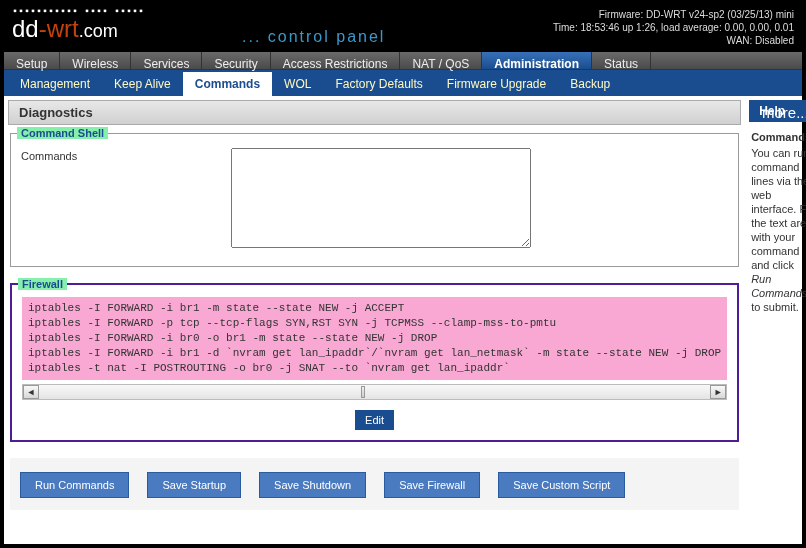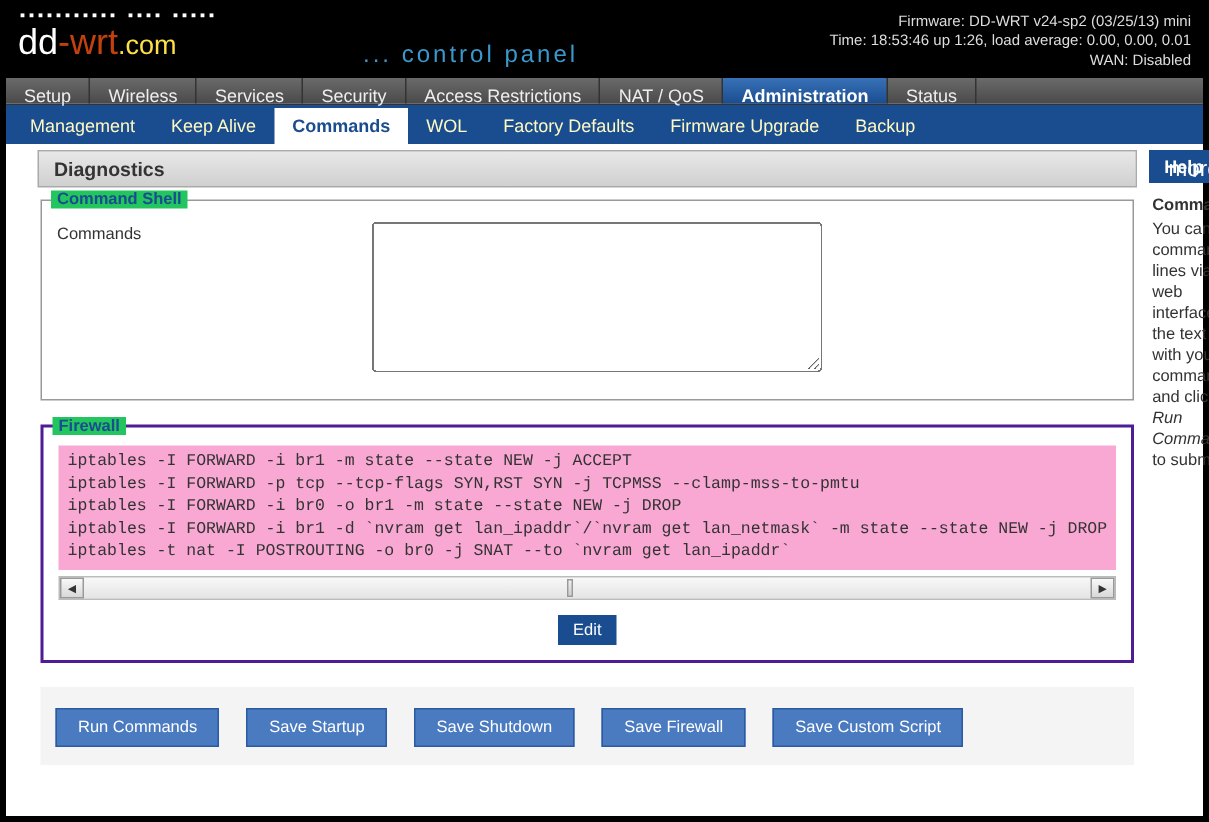--- a/index.html
+++ b/index.html
@@ -5,37 +5,37 @@
 * { box-sizing: border-box; margin: 0; padding: 0; }
 body { font-family: Arial, Helvetica, sans-serif; font-size: 11px; background: #000; }
 .outer { width: 806px; height: 548px; background: #000; padding: 4px; }
 .page { width: 798px; height: 540px; background: #fff; position: relative; }
 .header { background: #000; color: #fff; height: 48px; position: relative; }
 .logo-area { position: absolute; left: 8px; top: 2px; }
 .tick-row { font-family: 'Courier New', monospace; font-size: 10px; letter-spacing: 0; color: #fff; margin-bottom: -2px; }
 .logo-text { font-size: 24px; font-weight: 300; letter-spacing: 0px; }
 .logo-text .dd { color: #fff; }
 .logo-text .wrt { color: #c2410c; }
-.logo-text .com { color: #fde047; font-size: 18px; }
+.logo-text .com { color: #ffffff; font-size: 18px; }
 .cp-text { color: #3a99cc; font-size: 16px; letter-spacing: 2px; position: absolute; left: 238px; top: 24px; }
 .header-info { position: absolute; right: 8px; top: 4px; text-align: right; font-size: 10px; line-height: 13px; color: #ddd; }
 .tabs { background: linear-gradient(#6a6a6a, #4a4a4a); height: 18px; display: flex; border-bottom: 1px solid #333; }
 .tab { padding: 5px 12px; color: #eee; font-size: 12px; border-right: 1px solid #333; cursor: pointer; }
 .tab.active { background: linear-gradient(#3871b8, #1a4d8f); color: #fff; font-weight: bold; }
 .subtabs { background: #1a4d8f; height: 26px; display: flex; padding-left: 4px; }
 .subtab { padding: 5px 12px; color: #fef9c3; font-size: 12px; cursor: pointer; margin-top: 2px; }
 .subtab.active { background: #fff; color: #1a4d8f; font-weight: bold; }
-.content { display: flex; padding: 4px; gap: 8px; margin-left: 17px; }
+.content { display: flex; padding: 4px; gap: 8px; }
 .main { flex: 1; }
 .side { width: 172px; }
 .panel-title { background: linear-gradient(#e8e8e8, #d0d0d0); border: 1px solid #aaa; padding: 4px 10px; font-weight: bold; font-size: 13px; color: #333; }
 .help-title { background: #1a4d8f; color: #fff; padding: 4px 10px; font-weight: bold; font-size: 12px; position: relative; }
 .help-more { position: absolute; right: 8px; top: 4px; font-weight: normal; font-size: 15px; cursor: pointer; }
 .section { margin: 6px 2px 14px 2px; position: relative; }
-.section-label { position: absolute; top: -7px; left: 6px; background: #22c55e; padding: 0 4px; color: #1a4d8f; font-size: 11px; font-weight: bold; }
+.section-label { position: absolute; top: -7px; left: 6px; background: #86efac; padding: 0 4px; color: #1a4d8f; font-size: 11px; font-weight: bold; }
 .commandshell { border: 1px solid #999; padding: 14px 10px 18px 10px; margin-top: 8px; position: relative; }
 .cmd-row { display: flex; align-items: flex-start; gap: 10px; }
 .cmd-label { width: 200px; font-size: 11px; color: #333; padding-top: 2px; }
 textarea.cmd-input { width: 300px; height: 100px; font-family: 'Courier New', monospace; font-size: 11px; resize: both; }
 .firewall { border: 2px solid #4c1d95; margin-top: 16px; padding: 12px 10px 10px 10px; position: relative; }
 .firewall pre { background: #f9a8d4; font-family: 'Courier New', monospace; font-size: 11px; padding: 4px 6px; white-space: pre; overflow-x: hidden; line-height: 15px; color: #333; }
 .scroll-sim { background: linear-gradient(#f8f8f8,#e4e4e4); border: 1px solid #bbb; height: 16px; margin-top: 4px; display: flex; align-items: center; }
 .scroll-btn { width: 16px; height: 14px; background: linear-gradient(#f8f8f8,#d8d8d8); border: 1px solid #999; font-size: 9px; text-align: center; line-height: 12px; cursor: pointer; color: #333; }
 .scroll-track { flex: 1; position: relative; height: 14px; }
 .scroll-thumb { position: absolute; left: 48%; width: 4px; height: 12px; top: 1px; background: linear-gradient(#f0f0f0,#ccc); border: 1px solid #999; }

